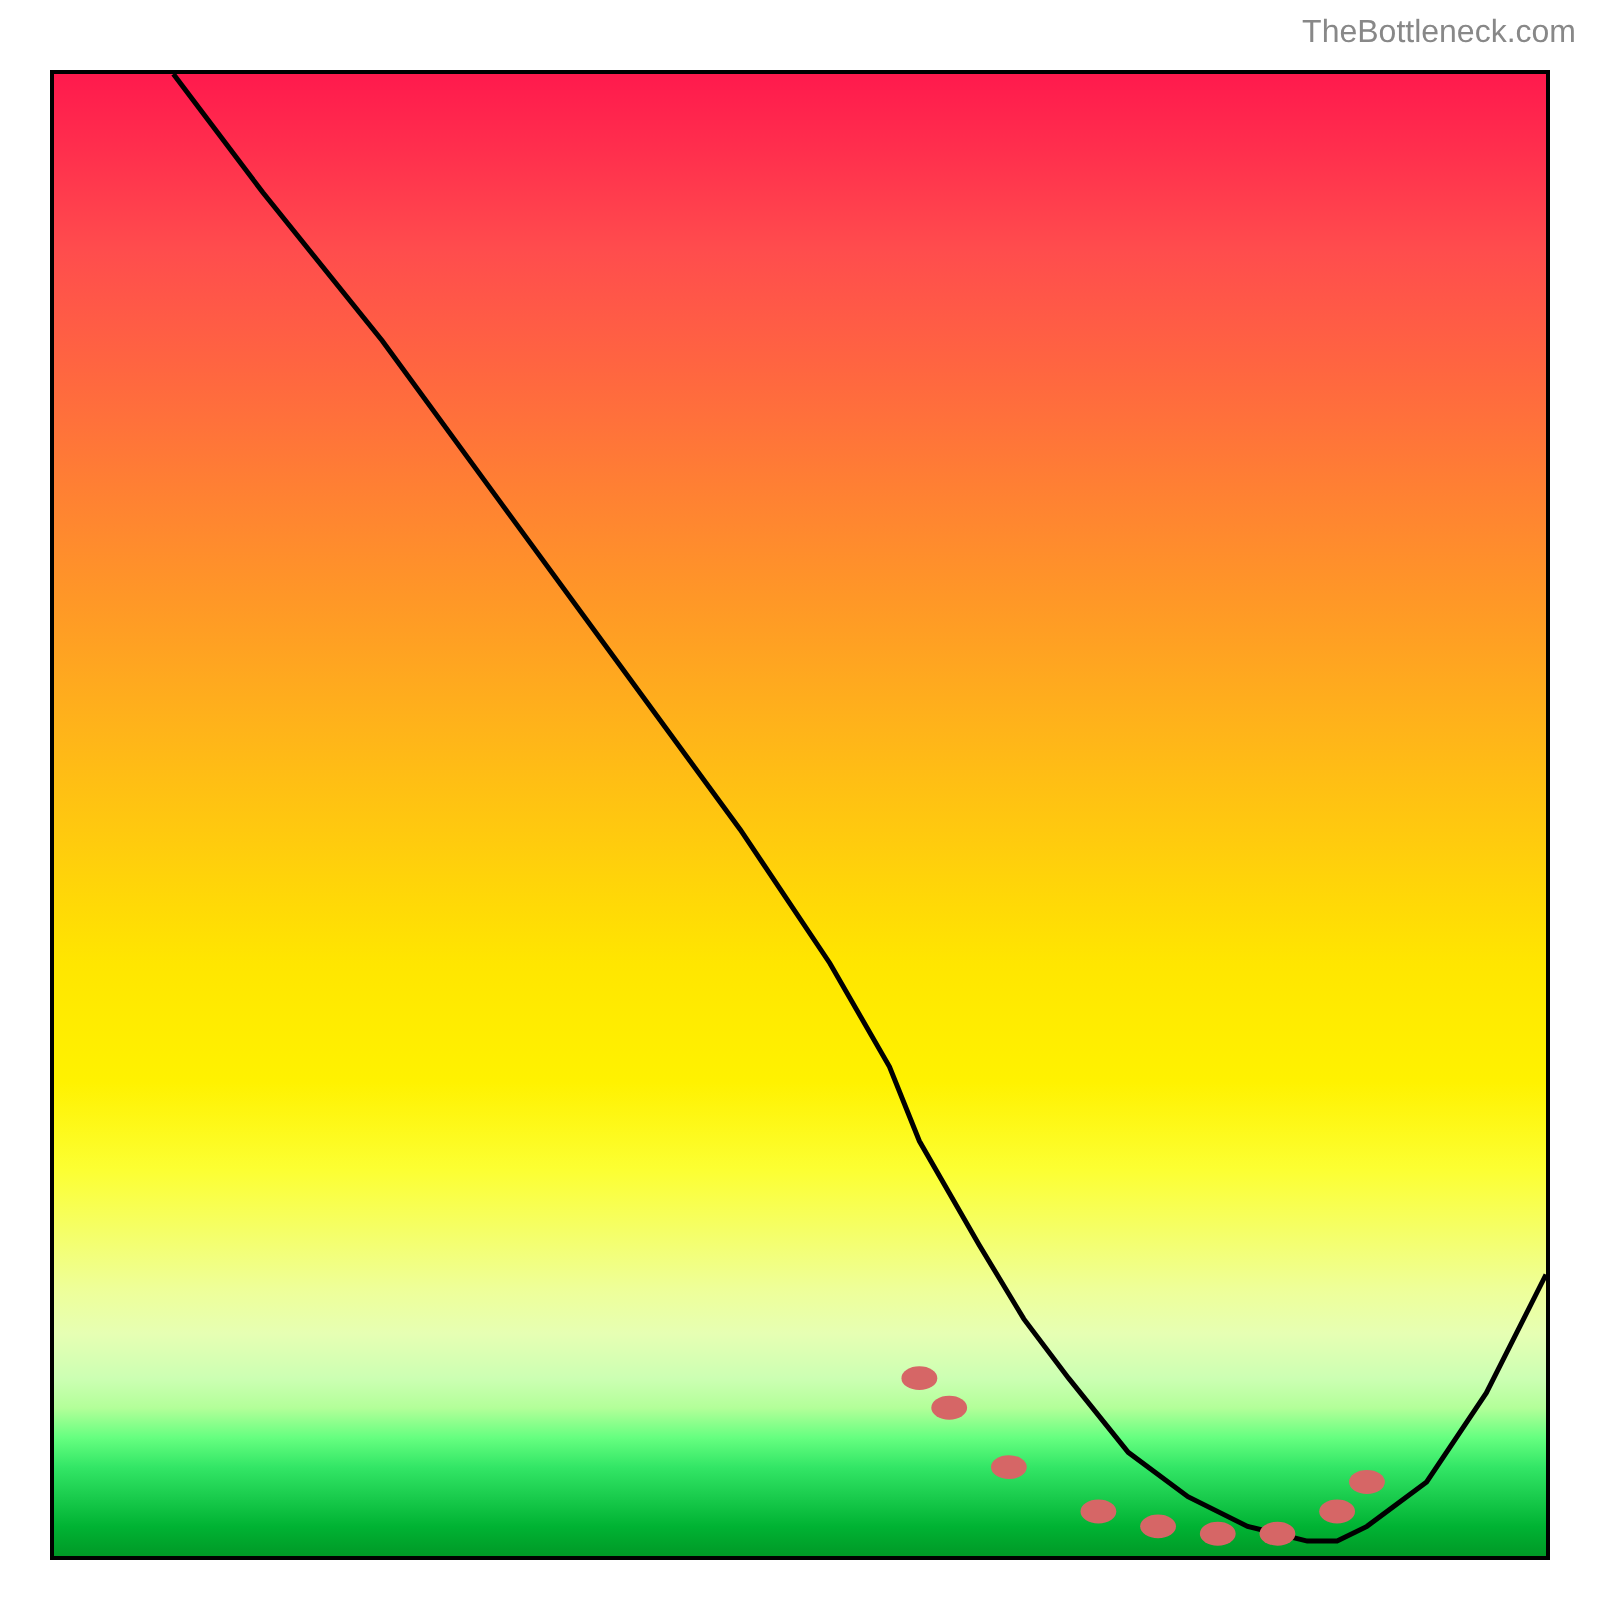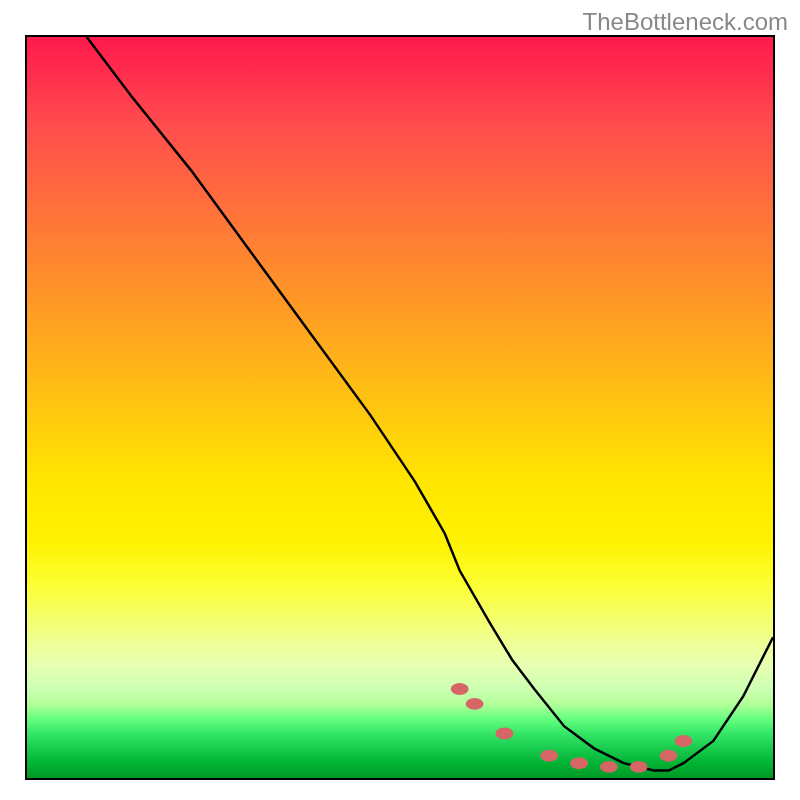--- a/index.html
+++ b/index.html
@@ -11,21 +11,21 @@
       width: 800px;
       height: 800px;
       background: white;
       position: relative;
       font-family: Arial, sans-serif;
     }
     .watermark {
       position: absolute;
       top: 8px;
       right: 12px;
-      font-size: 24px;
+      font-size: 16px;
       color: #888;
       font-weight: normal;
       z-index: 10;
     }
     .chart-container {
       position: absolute;
       top: 35px;
       left: 25px;
       width: 750px;
       height: 745px;

